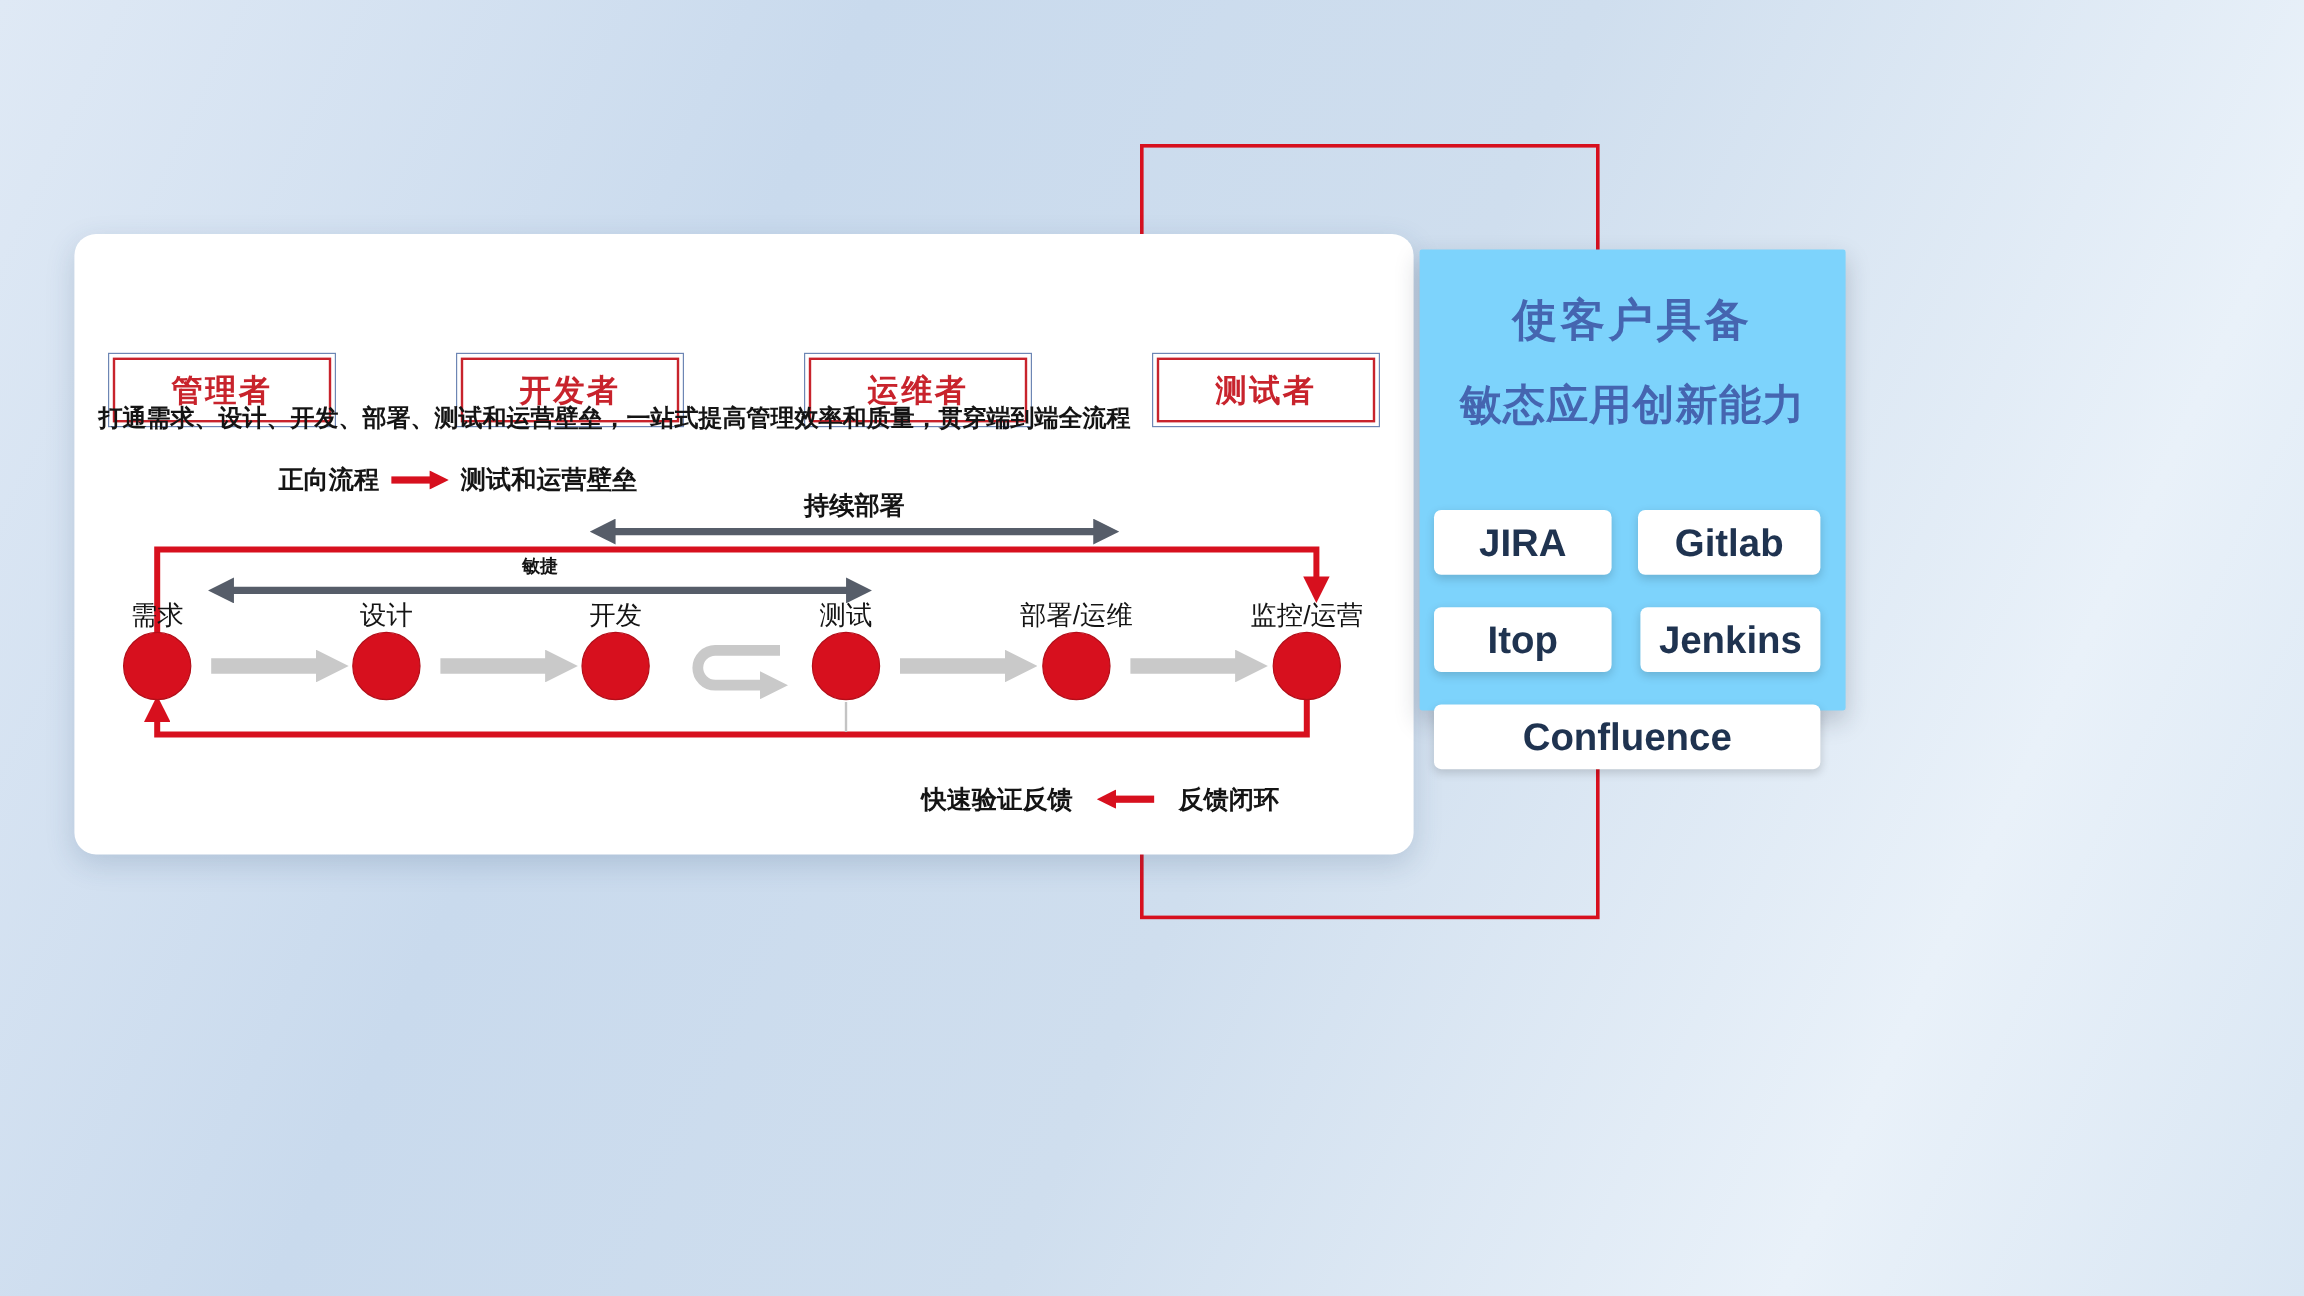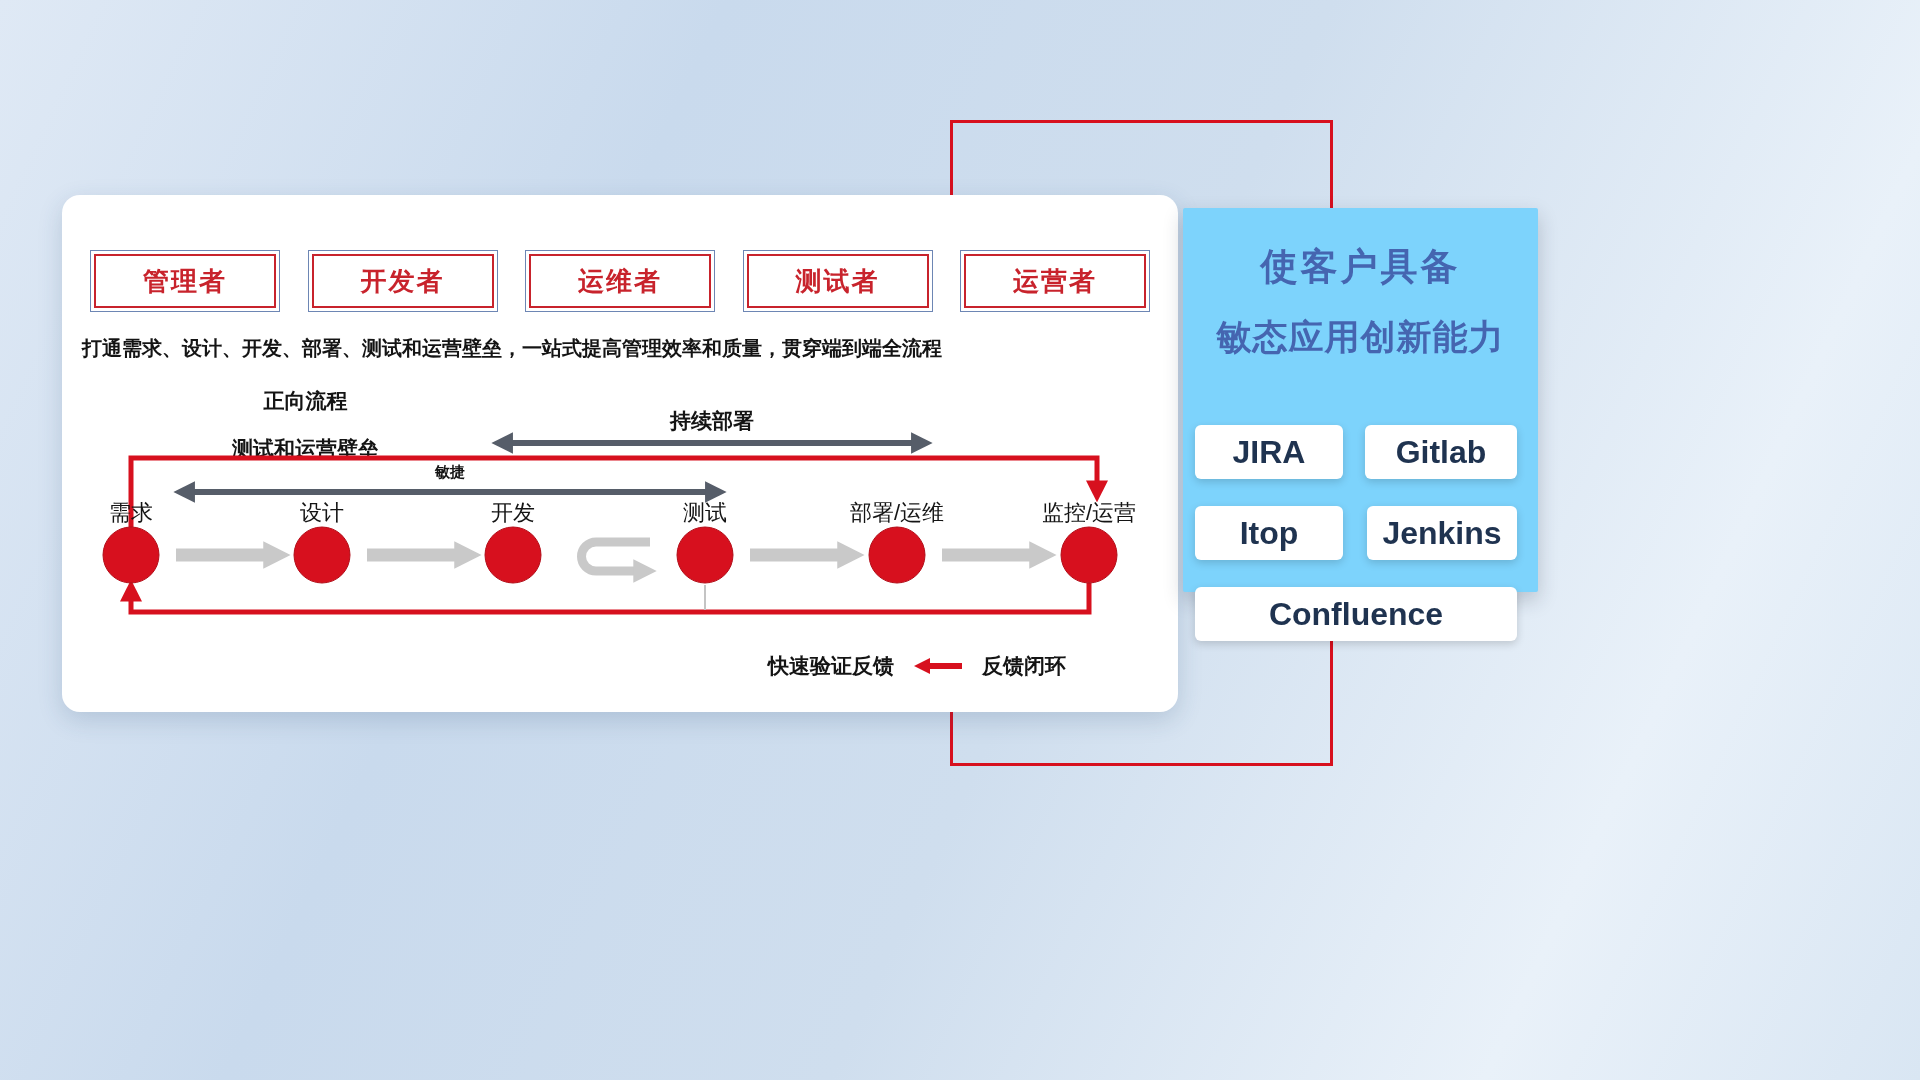--- a/index.html
+++ b/index.html
@@ -23,37 +23,37 @@
     box-shadow:0 8px 24px rgba(40,70,110,0.18);
   }
 
   
   .roles{
     position:absolute;left:28px;right:28px;top:55px;height:62px;
     display:flex;justify-content:space-between;
   }
   .role-box{
     width:190px;height:62px;box-sizing:border-box;
-    border:1.5px solid #6d86b4;padding:3px;background:#fff;
+    border:1.5px solid #6d86b4;padding:3px;background:#fff;margin-top:44px;
   }
   .role-inner{
     width:100%;height:100%;box-sizing:border-box;
     border:2px solid #c8232c;
     display:flex;align-items:center;justify-content:center;
     color:#c8232c;font-size:26px;font-weight:bold;letter-spacing:2px;
   }
 
   .subtitle{
     position:absolute;left:20px;right:20px;top:140px;
     font-size:20px;font-weight:bold;color:#141414;
   }
 
   .legend-forward{
     position:absolute;left:170px;top:192px;height:26px;
-    display:flex;align-items:center;gap:10px;flex-direction:column;
+    display:flex;align-items:center;gap:10px;
   }
   .legend-feedback{
     position:absolute;left:706px;top:458px;height:26px;
     display:flex;align-items:center;gap:20px;justify-content:center;
   }
   .lg-label,.lg-desc{font-size:21px;font-weight:bold;color:#141414;}
 
   .cd-label{
     position:absolute;left:570px;top:212px;width:160px;
     text-align:center;font-size:21px;font-weight:bold;color:#141414;
@@ -108,23 +108,20 @@
           <div class="role-inner">管理者</div>
         </div>
       <div class="role-box">
           <div class="role-inner">开发者</div>
         </div>
       <div class="role-box">
           <div class="role-inner">运维者</div>
         </div>
       <div class="role-box">
           <div class="role-inner">测试者</div>
-        </div>
-      <div class="role-box">
-          <div class="role-inner">运营者</div>
         </div>
     </div>
 
     <div class="subtitle">打通需求、设计、开发、部署、测试和运营壁垒，一站式提高管理效率和质量，贯穿端到端全流程</div>
 
     <div class="legend-forward">
       <span class="lg-label">正向流程</span>
       <svg width="48" height="16" viewBox="0 0 48 16">
         <rect x="0" y="5" width="34" height="6" fill="#d7101e"></rect>
         <polygon points="32,0 48,8 32,16" fill="#d7101e"></polygon>

